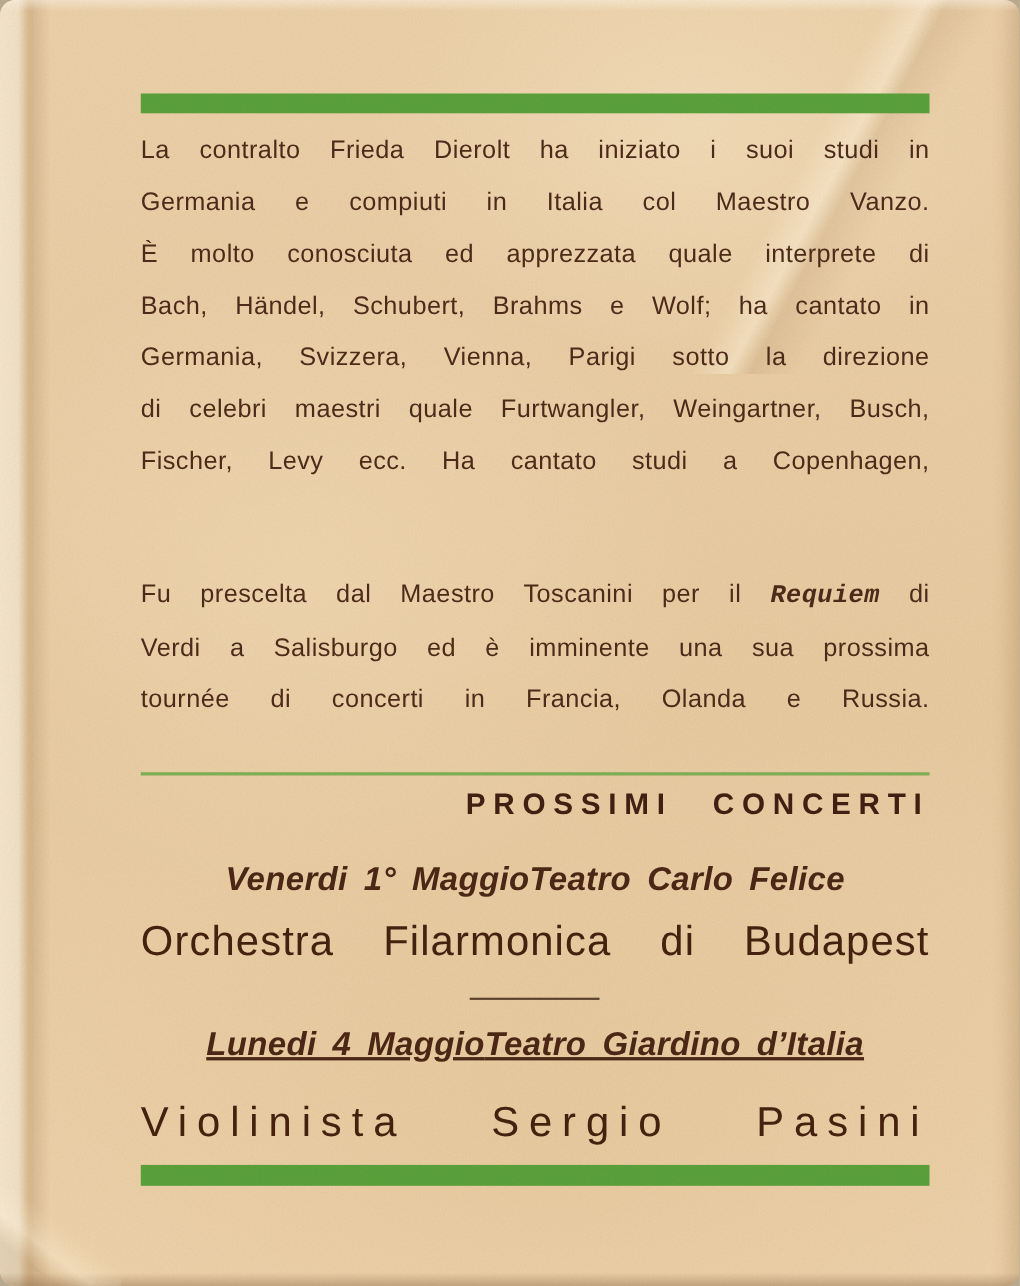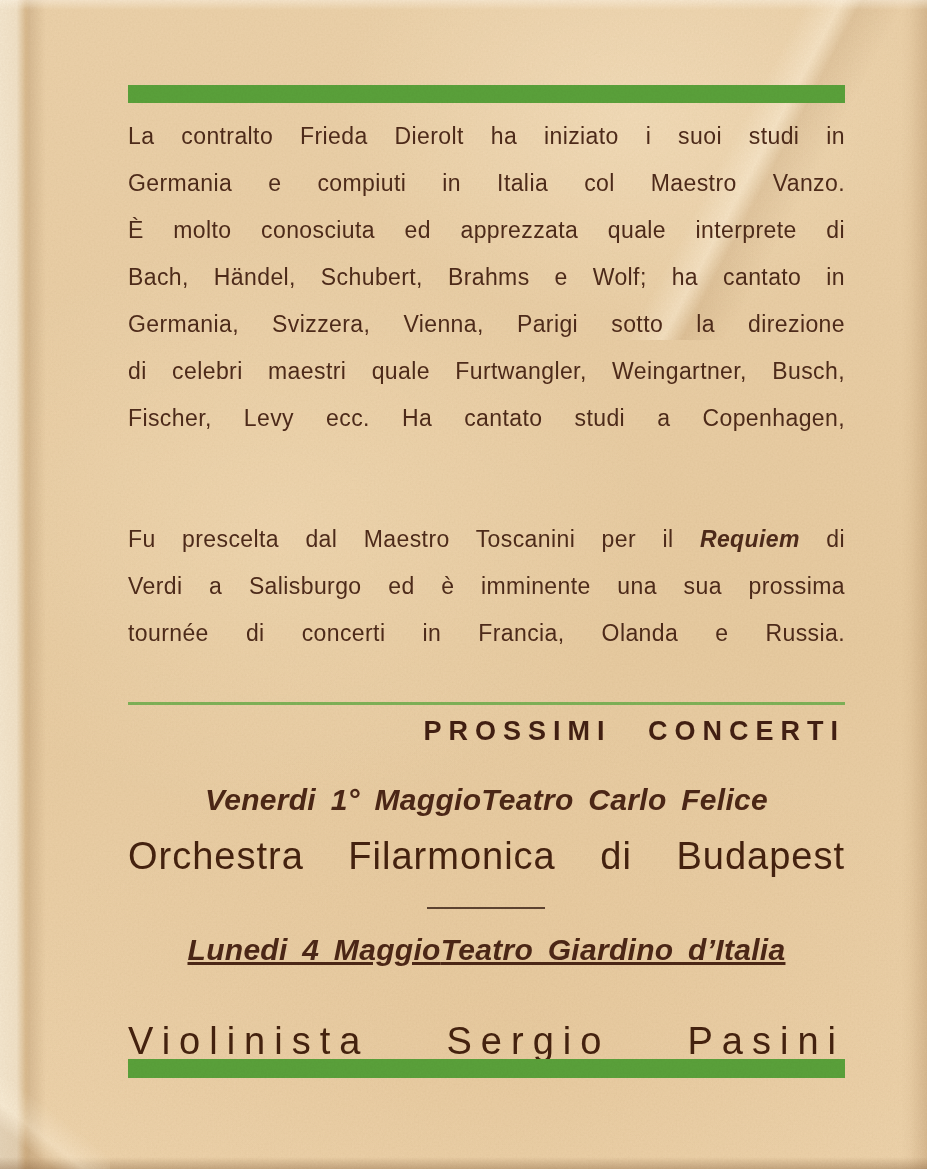--- a/index.html
+++ b/index.html
@@ -11,20 +11,21 @@
   .page {
     position: relative;
     width: 927px;
     height: 1169px;
     overflow: hidden;
     background:
       radial-gradient(ellipse 420px 300px at 68% 10%, rgba(255,241,214,0.35), transparent 70%),
       radial-gradient(ellipse 520px 400px at 30% 45%, rgba(255,238,208,0.28), transparent 72%),
       radial-gradient(ellipse 650px 420px at 55% 88%, rgba(224,189,140,0.30), transparent 75%),
       linear-gradient(180deg, #ecd2ab 0%, #e8cca2 55%, #eed4ad 100%);
+    border-radius: 14px;
   }
   
   .spine {
     position: absolute; left: 0; top: 0; width: 30px; height: 100%;
     background: linear-gradient(90deg, #f4e7cf 0%, #f1e2c8 55%, rgba(197,161,113,0.45) 86%, rgba(124,83,42,0.18) 100%);
   }
   .spine-shadow {
     position: absolute; left: 30px; top: 0; width: 16px; height: 100%;
     background: linear-gradient(90deg, rgba(124,83,42,0.16), rgba(124,83,42,0.0));
   }
@@ -65,21 +66,21 @@
     line-height: 47px;
     letter-spacing: 0.4px;
     word-spacing: 5px;
     white-space: nowrap;
   }
   .line.j {
     white-space: normal;
     text-align: justify;
     text-align-last: justify;
   }
-  .requiem { font-weight: 700; font-style: italic; }
+  .requiem { font-weight: 700; font-style: italic; font-family: Liberation Mono, monospace; }
 
   
   .heading {
     position: absolute; left: 128px; top: 716px; width: 717px;
     text-align: right;
     font-size: 27px; font-weight: 700;
     letter-spacing: 7px; word-spacing: 22px;
     color: #421f12;
   }
   .event-row {
@@ -90,21 +91,21 @@
   }
   .event-row-1 { top: 783px; }
   .event-row-2 { top: 933px; text-decoration: underline; }
   .performer {
     position: absolute; left: 128px; width: 717px;
     font-size: 38px; color: #45220f;
     text-align: justify; text-align-last: justify;
     word-spacing: 6px; white-space: normal;
   }
   .performer-1 { top: 835px; letter-spacing: 1px; }
-  .performer-2 { top: 1000px; letter-spacing: 9px; margin-top: 20px; }
+  .performer-2 { top: 1000px; letter-spacing: 9px; }
   .divider {
     position: absolute; left: 427px; top: 907px; width: 118px; height: 2px;
     background: #5d4331;
   }
 </style>
 </head>
 <body>
 
 <div class="page">
 

